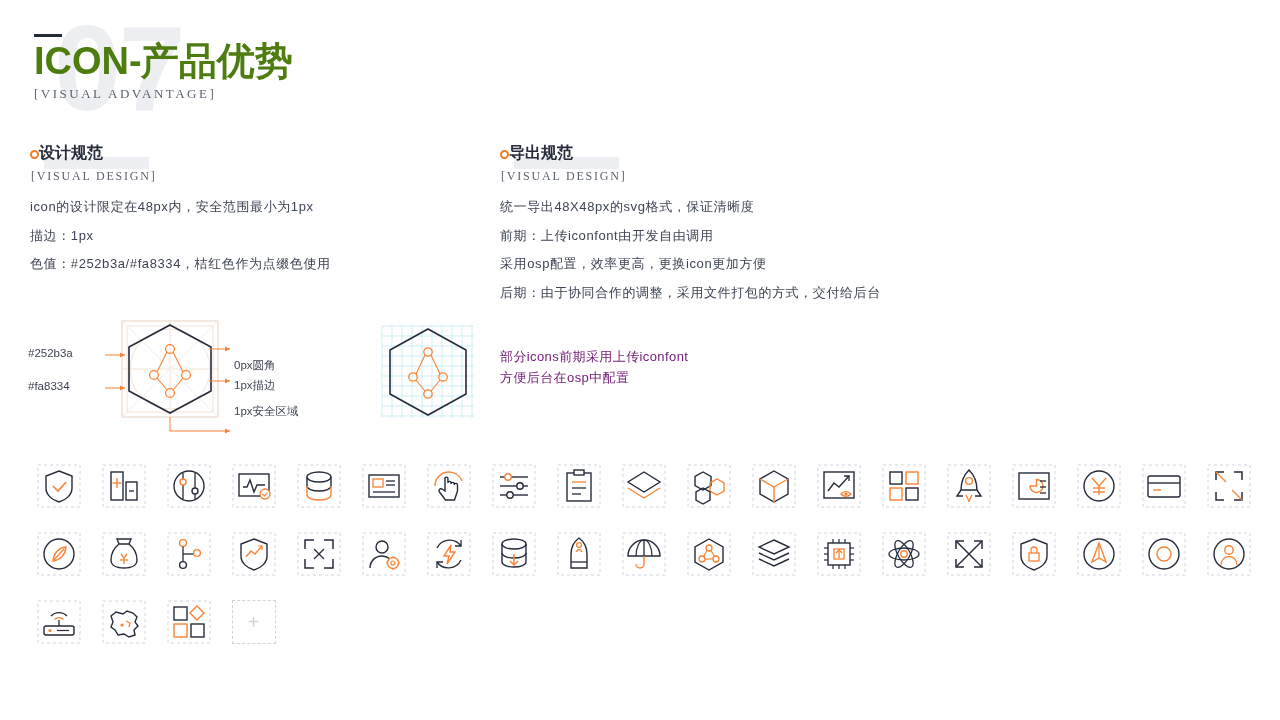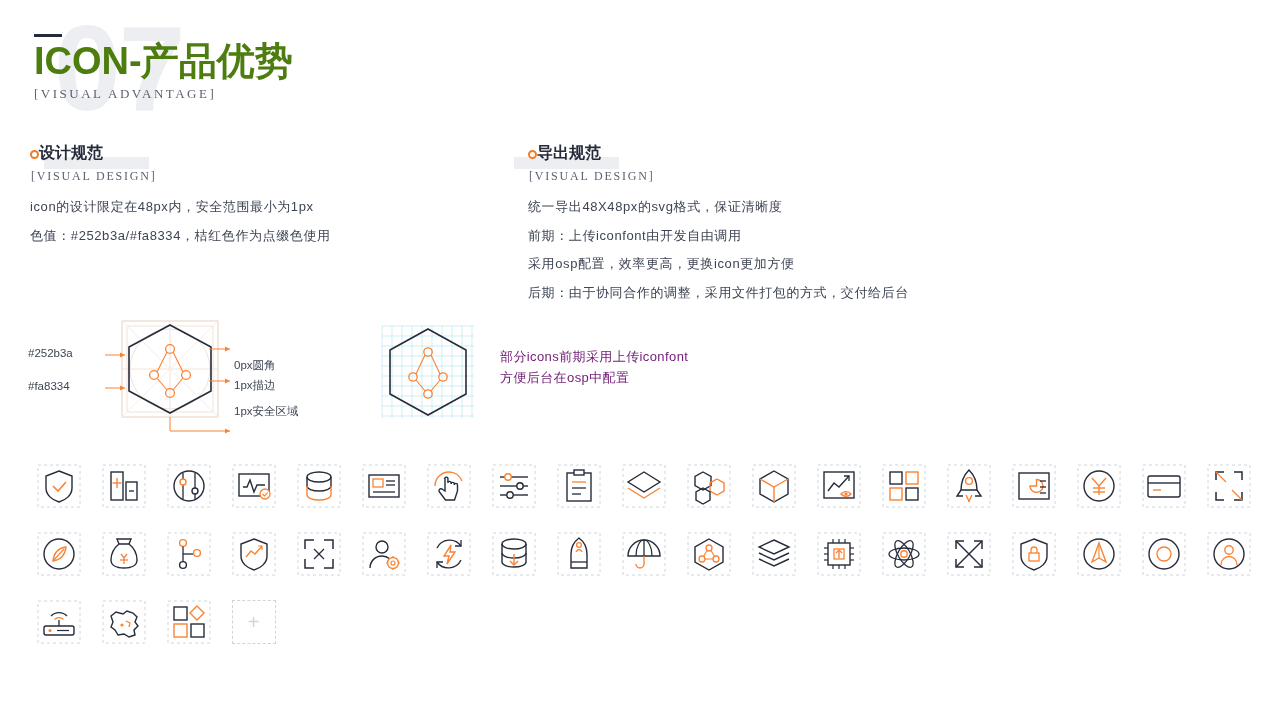--- a/index.html
+++ b/index.html
@@ -54,21 +54,21 @@
     font-family: "Liberation Serif", serif;
   }
 
   
   .col {
     position: absolute;
     top: 143px;
     z-index: 2;
   }
   .col-left { left: 30px; width: 450px; }
-  .col-right { left: 528px; width: 520px; }
+  .col-right { left: 500px; width: 520px; }
 
   .sec-head {
     display: flex;
     align-items: center;
   }
   .bullet {
     width: 9px; height: 9px;
     border: 2px solid #f07c24;
     border-radius: 50%;
     flex: 0 0 auto;
@@ -173,20 +173,21 @@
 <div class="hl" style="left:514px; top:157px; width:105px; height:12px;"></div>
 
 <div class="col col-left">
   <div class="sec-head">
     <span class="bullet"></span>
     <span class="sec-title">设计规范</span>
   </div>
   <div class="sec-sub">[VISUAL DESIGN]</div>
   <div class="sec-lines">
     <p>icon的设计限定在48px内，安全范围最小为1px</p>
+    <p>描边：1px</p>
     <p>色值：#252b3a/#fa8334，桔红色作为点缀色使用</p>
   </div>
 </div>
 
 <div class="col col-right">
   <div class="sec-head">
     <span class="bullet"></span>
     <span class="sec-title">导出规范</span>
   </div>
   <div class="sec-sub">[VISUAL DESIGN]</div>

